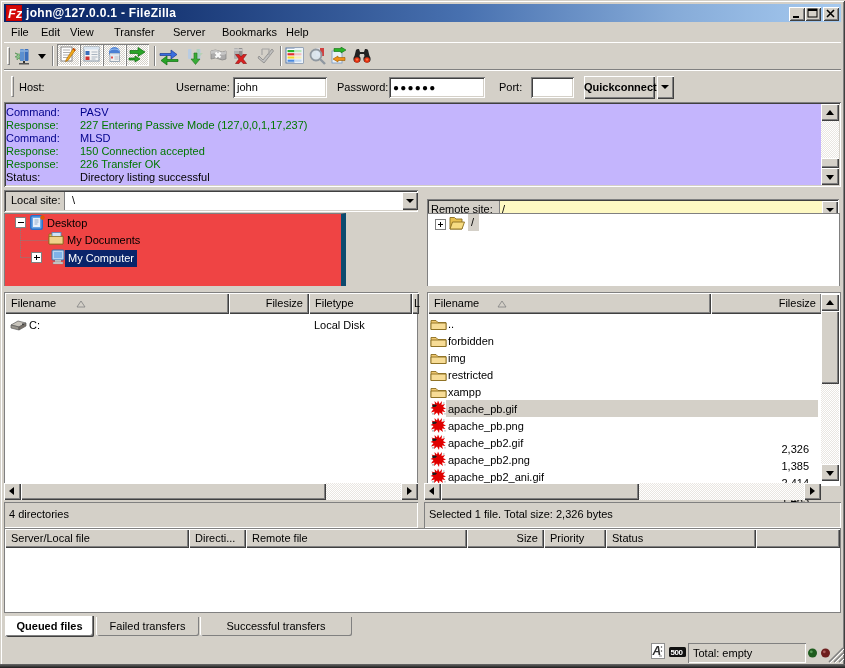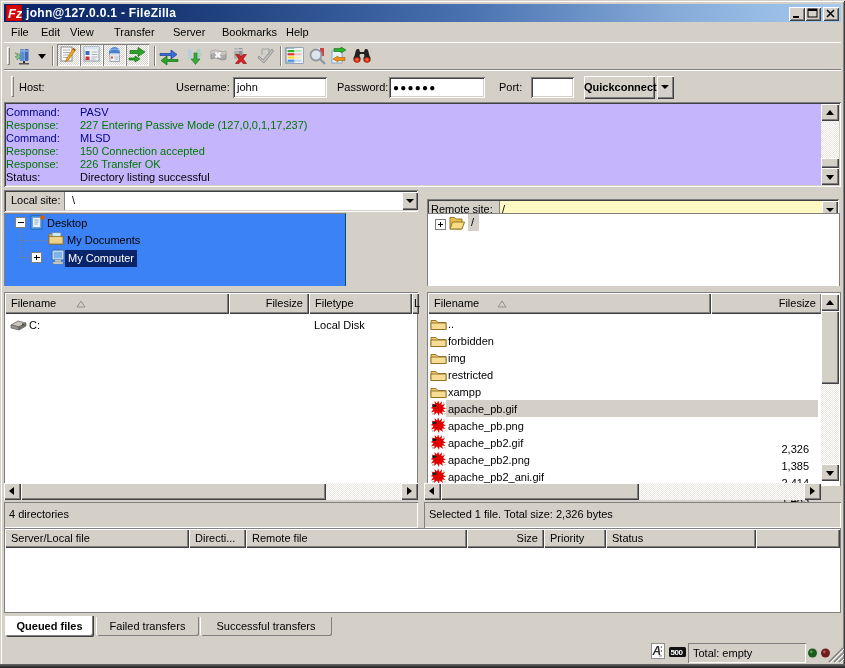--- a/index.html
+++ b/index.html
@@ -277,21 +277,21 @@
 
   <div class="abs" style="left:0px;top:3px;width:414px;height:22px;background:#fff;box-shadow: inset 1px 1px 0 #808080, inset -1px -1px 0 #fff, inset 2px 2px 0 #404040, inset -2px -2px 0 #d4d0c8;">
     <div class="abs" style="left:2px;top:2px;width:59px;height:18px;background:#d4d0c8;border-right:1px solid #808080;"></div>
     <div class="abs" style="left:7px;top:4px;">Local site:</div>
     <div class="abs" style="left:68px;top:4px;">\</div>
     <div class="combobtn" style="left:398px;top:2px;width:16px;height:18px;">
       <div class="arrow" style="left:4px;top:7px;border-left:4px solid transparent;border-right:4px solid transparent;border-top:4px solid #000;"></div>
     </div>
   </div>
 
-  <div class="abs" style="left:0px;top:26px;width:342px;height:73px;background:#3b82f6;border:1px solid #808080;border-right:1px solid #0c4a6e;border-bottom:none;">
+  <div class="abs" style="left:0px;top:26px;width:342px;height:73px;background:#ef4444;border:1px solid #808080;border-right:5px solid #0c4a6e;border-bottom:none;">
     <svg class="abs" style="left:0;top:0" width="414" height="72">
 
       <line x1="15.5" y1="14" x2="15.5" y2="44" stroke="#808080" stroke-width="1" stroke-dasharray="1,1"></line>
       <line x1="15.5" y1="26.5" x2="43" y2="26.5" stroke="#808080" stroke-width="1" stroke-dasharray="1,1"></line>
       <line x1="15.5" y1="43.5" x2="25" y2="43.5" stroke="#808080" stroke-width="1" stroke-dasharray="1,1"></line>
 
       <rect x="10.5" y="3.5" width="10" height="10" fill="#fff" stroke="#808080"></rect>
       <line x1="13" y1="8.5" x2="19" y2="8.5" stroke="#000"></line>
 
       <rect x="26.5" y="38.5" width="10" height="10" fill="#fff" stroke="#808080"></rect>
@@ -487,21 +487,21 @@
   <div class="hdr" style="left:241px;top:0px;width:221px;height:19px;padding-top:3px;">Remote file</div>
   <div class="hdr" style="left:462px;top:0px;width:77px;height:19px;padding-top:3px;text-align:right;padding-right:6px;">Size</div>
   <div class="hdr" style="left:539px;top:0px;width:62px;height:19px;padding-top:3px;">Priority</div>
   <div class="hdr" style="left:601px;top:0px;width:150px;height:19px;padding-top:3px;">Status</div>
   <div class="hdr" style="left:751px;top:0px;width:84px;height:19px;padding-top:3px;"></div>
 </div>
 
 <div class="abs" style="left:4px;top:615px;width:837px;height:24px;background:#d4d0c8;">
   <div class="tab" style="left:1px;top:1px;width:89px;height:21px;background:#fff;font-weight:bold;padding-top:4px;z-index:2;box-shadow:inset 1px 0 0 #fff, inset -1px -1px 0 #404040, inset -2px -2px 0 #808080;">Queued files</div>
   <div class="tab" style="left:92px;top:2px;width:103px;height:19px;padding-top:3px;">Failed transfers</div>
-  <div class="tab" style="left:196px;top:2px;width:132px;height:19px;padding-top:3px;">Successful transfers</div>
+  <div class="tab" style="left:196px;top:2px;width:152px;height:19px;padding-top:3px;">Successful transfers</div>
 </div>
 
 <div class="abs" style="left:4px;top:641px;width:837px;height:23px;background:#d4d0c8;">
   <svg class="abs" style="left:647px;top:2px" width="14" height="16">
     <rect x="0.5" y="0.5" width="13" height="15" fill="#fff" stroke="#909090"></rect>
     <text x="1.5" y="12" font-size="12" font-weight="bold" font-style="italic" fill="#303030" font-family="Liberation Sans">A</text>
     <path d="M10.5 3 L10.5 5 M10.5 7 L10.5 9 M8 13 L11 13" stroke="#888" stroke-width="1.2"></path>
   </svg>
   <svg class="abs" style="left:665px;top:6px" width="17" height="10">
     <rect x="0" y="0" width="17" height="10" rx="1.5" fill="#111"></rect>

